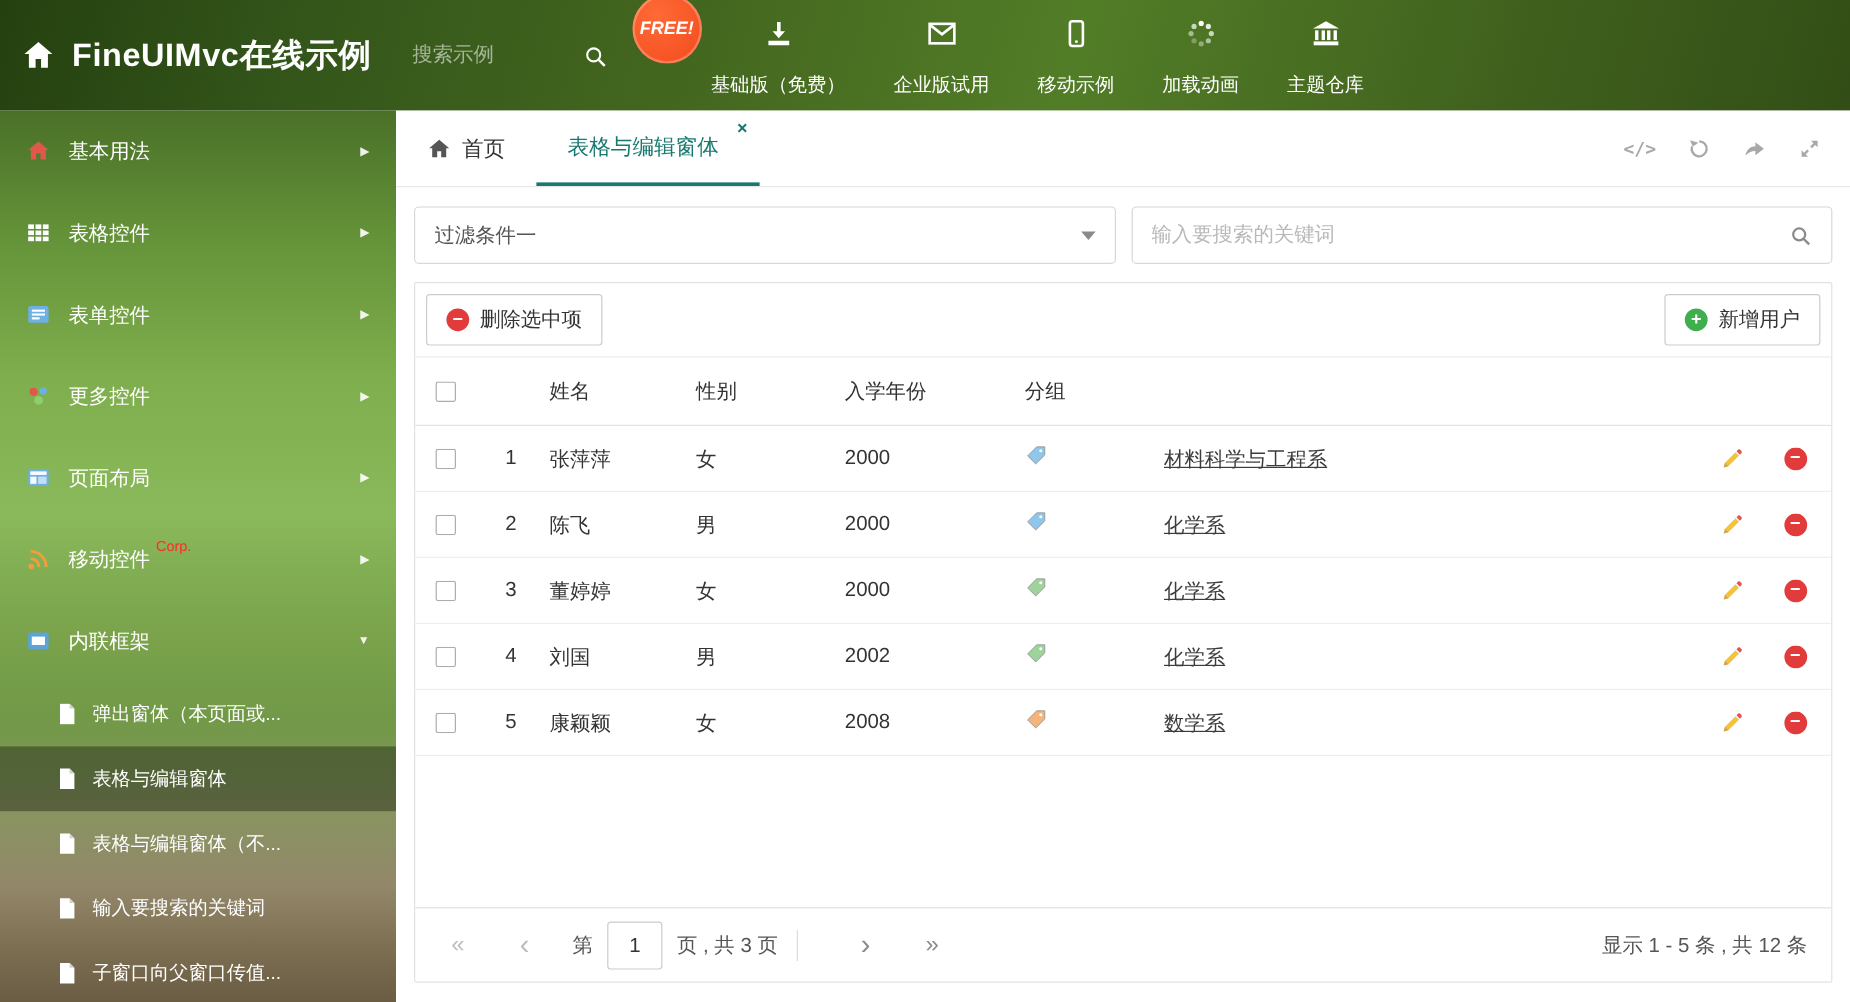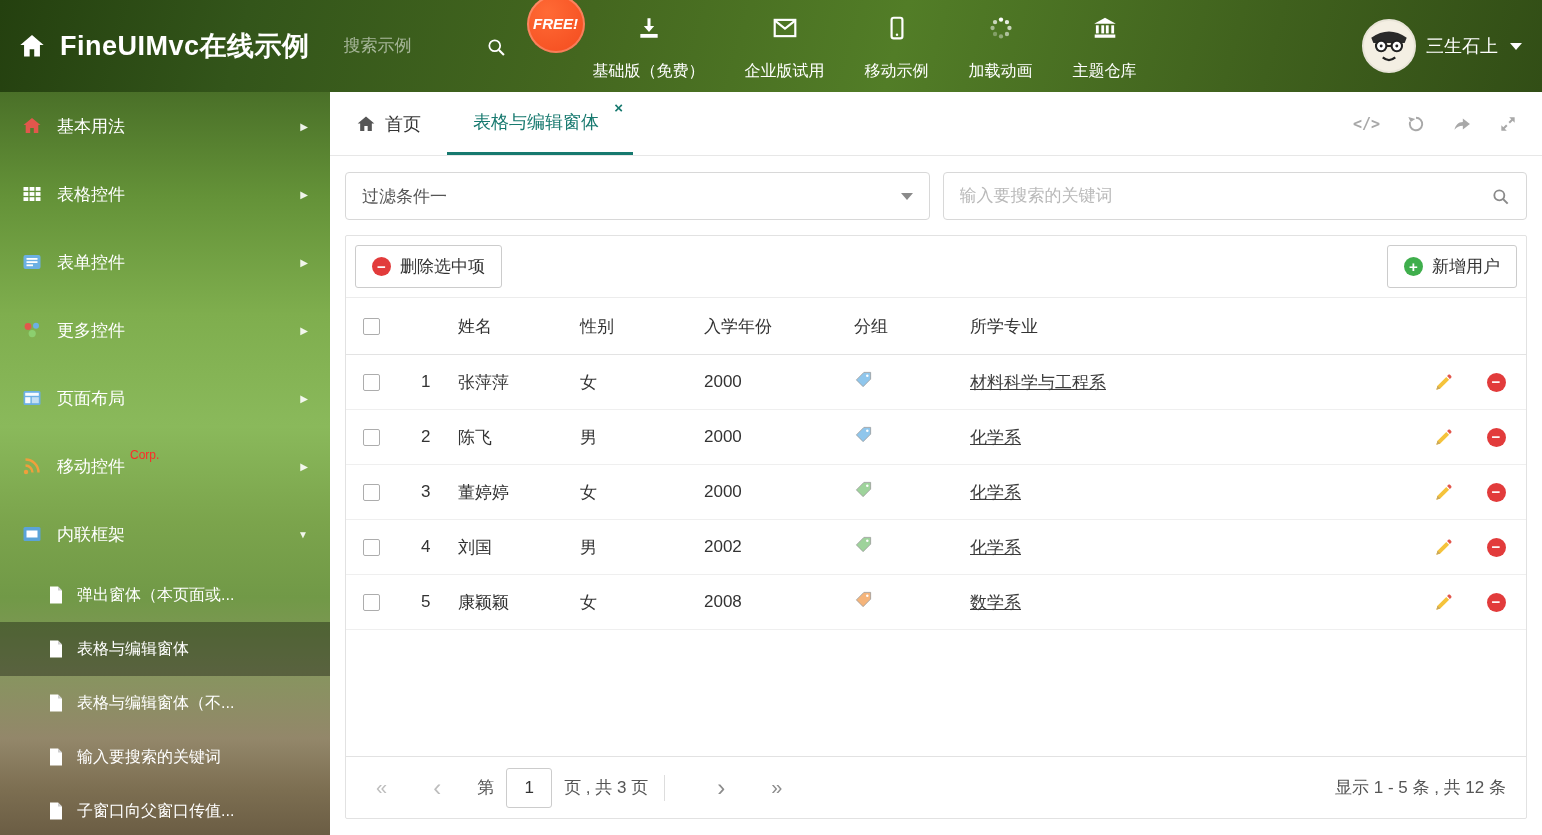--- a/index.html
+++ b/index.html
@@ -185,36 +185,20 @@
               <rect x="8.6" y="9.5" width="2.6" height="7.5"></rect>
               <rect x="12.8" y="9.5" width="2.6" height="7.5"></rect>
               <rect x="17.8" y="9.5" width="2.6" height="7.5"></rect>
               <rect x="2.5" y="18" width="19" height="3"></rect>
             </svg>
         </span>
         <span>主题仓库</span>
       </div>
     </nav>
 
-    <div class="huser">
-      <span class="avatar">
-        <svg viewBox="0 0 48 48" width="50" height="50">
-            <circle cx="24" cy="24" r="24" fill="#f4efe3"></circle>
-            <path d="M7 16q17-12 34 0l-2 5H9z" fill="#2a2a2a"></path>
-            <circle cx="16.5" cy="24" r="5" fill="#fff" stroke="#222" stroke-width="2"></circle>
-            <circle cx="31.5" cy="24" r="5" fill="#fff" stroke="#222" stroke-width="2"></circle>
-            <path d="M21.5 24h5" stroke="#222" stroke-width="2"></path>
-            <circle cx="16.5" cy="24" r="1.4" fill="#222"></circle>
-            <circle cx="31.5" cy="24" r="1.4" fill="#222"></circle>
-            <path d="M18 35q6 5 12 0" fill="none" stroke="#222" stroke-width="2.2"></path>
-          </svg>
-      </span>
-      <span class="huser-name">三生石上</span>
-      <span class="caret"></span>
-    </div>
   </header>
 
   <aside class="sidebar">
     <div class="side-item">
       <span class="side-icon">
         <svg viewBox="0 0 20 20" width="20" height="20">
             <path d="M10 2l8.5 7h-2.2v8h-4.5v-5H8.2v5H3.7V9H1.5z" fill="#e2574c"></path>
           </svg>
       </span>
       <span>基本用法</span>
@@ -413,21 +397,20 @@
 
         <div class="grid thead">
           <div class="cell c-check">
               <span class="checkbox"></span>
             </div>
           <div class="cell c-num"></div>
           <div class="cell">姓名</div>
           <div class="cell">性别</div>
           <div class="cell">入学年份</div>
           <div class="cell">分组</div>
-          <div class="cell">所学专业</div>
           <div class="cell"></div>
           <div class="cell"></div>
         </div>
 
         <div class="grid trow">
           <div class="cell c-check">
               <span class="checkbox"></span>
             </div>
           <div class="cell c-num">1</div>
           <div class="cell">张萍萍</div>

